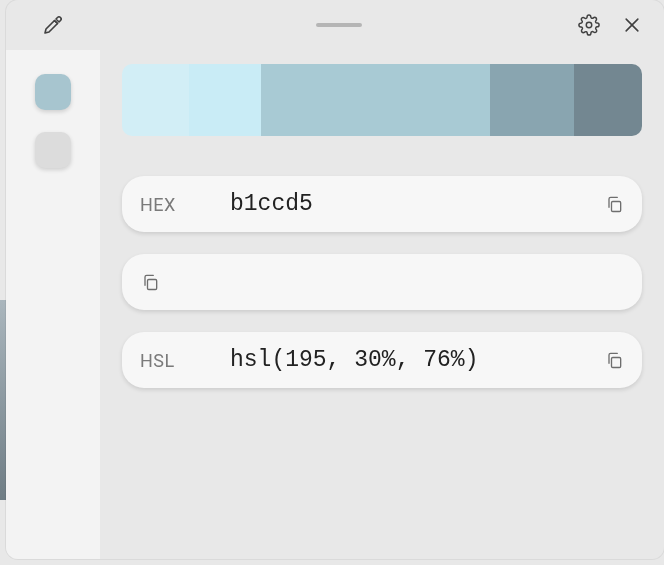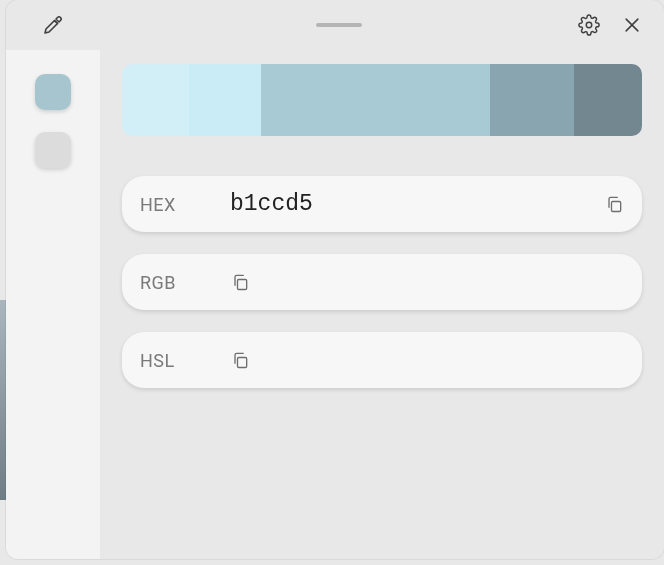--- a/index.html
+++ b/index.html
@@ -196,30 +196,30 @@
             <div class="value-label">HEX</div>
             <div class="value-text">b1ccd5</div>
             <div class="copy-btn">
               <svg width="20" height="20" viewBox="0 0 24 24" fill="none" stroke="currentColor" stroke-width="1.6" stroke-linecap="round" stroke-linejoin="round">
                 <rect x="9" y="9" width="11" height="12" rx="1.5"></rect>
                 <path d="M6 16V6a2 2 0 0 1 2-2h8"></path>
               </svg>
             </div>
           </div>
           <div class="value-row">
-            <div class="value-label">RGB</div>
             <div class="copy-btn">
               <svg width="20" height="20" viewBox="0 0 24 24" fill="none" stroke="currentColor" stroke-width="1.6" stroke-linecap="round" stroke-linejoin="round">
                 <rect x="9" y="9" width="11" height="12" rx="1.5"></rect>
                 <path d="M6 16V6a2 2 0 0 1 2-2h8"></path>
               </svg>
             </div>
           </div>
           <div class="value-row">
             <div class="value-label">HSL</div>
+            <div class="value-text">hsl(195, 30%, 76%)</div>
             <div class="copy-btn">
               <svg width="20" height="20" viewBox="0 0 24 24" fill="none" stroke="currentColor" stroke-width="1.6" stroke-linecap="round" stroke-linejoin="round">
                 <rect x="9" y="9" width="11" height="12" rx="1.5"></rect>
                 <path d="M6 16V6a2 2 0 0 1 2-2h8"></path>
               </svg>
             </div>
           </div>
         </div>
     </div>
   </div>

